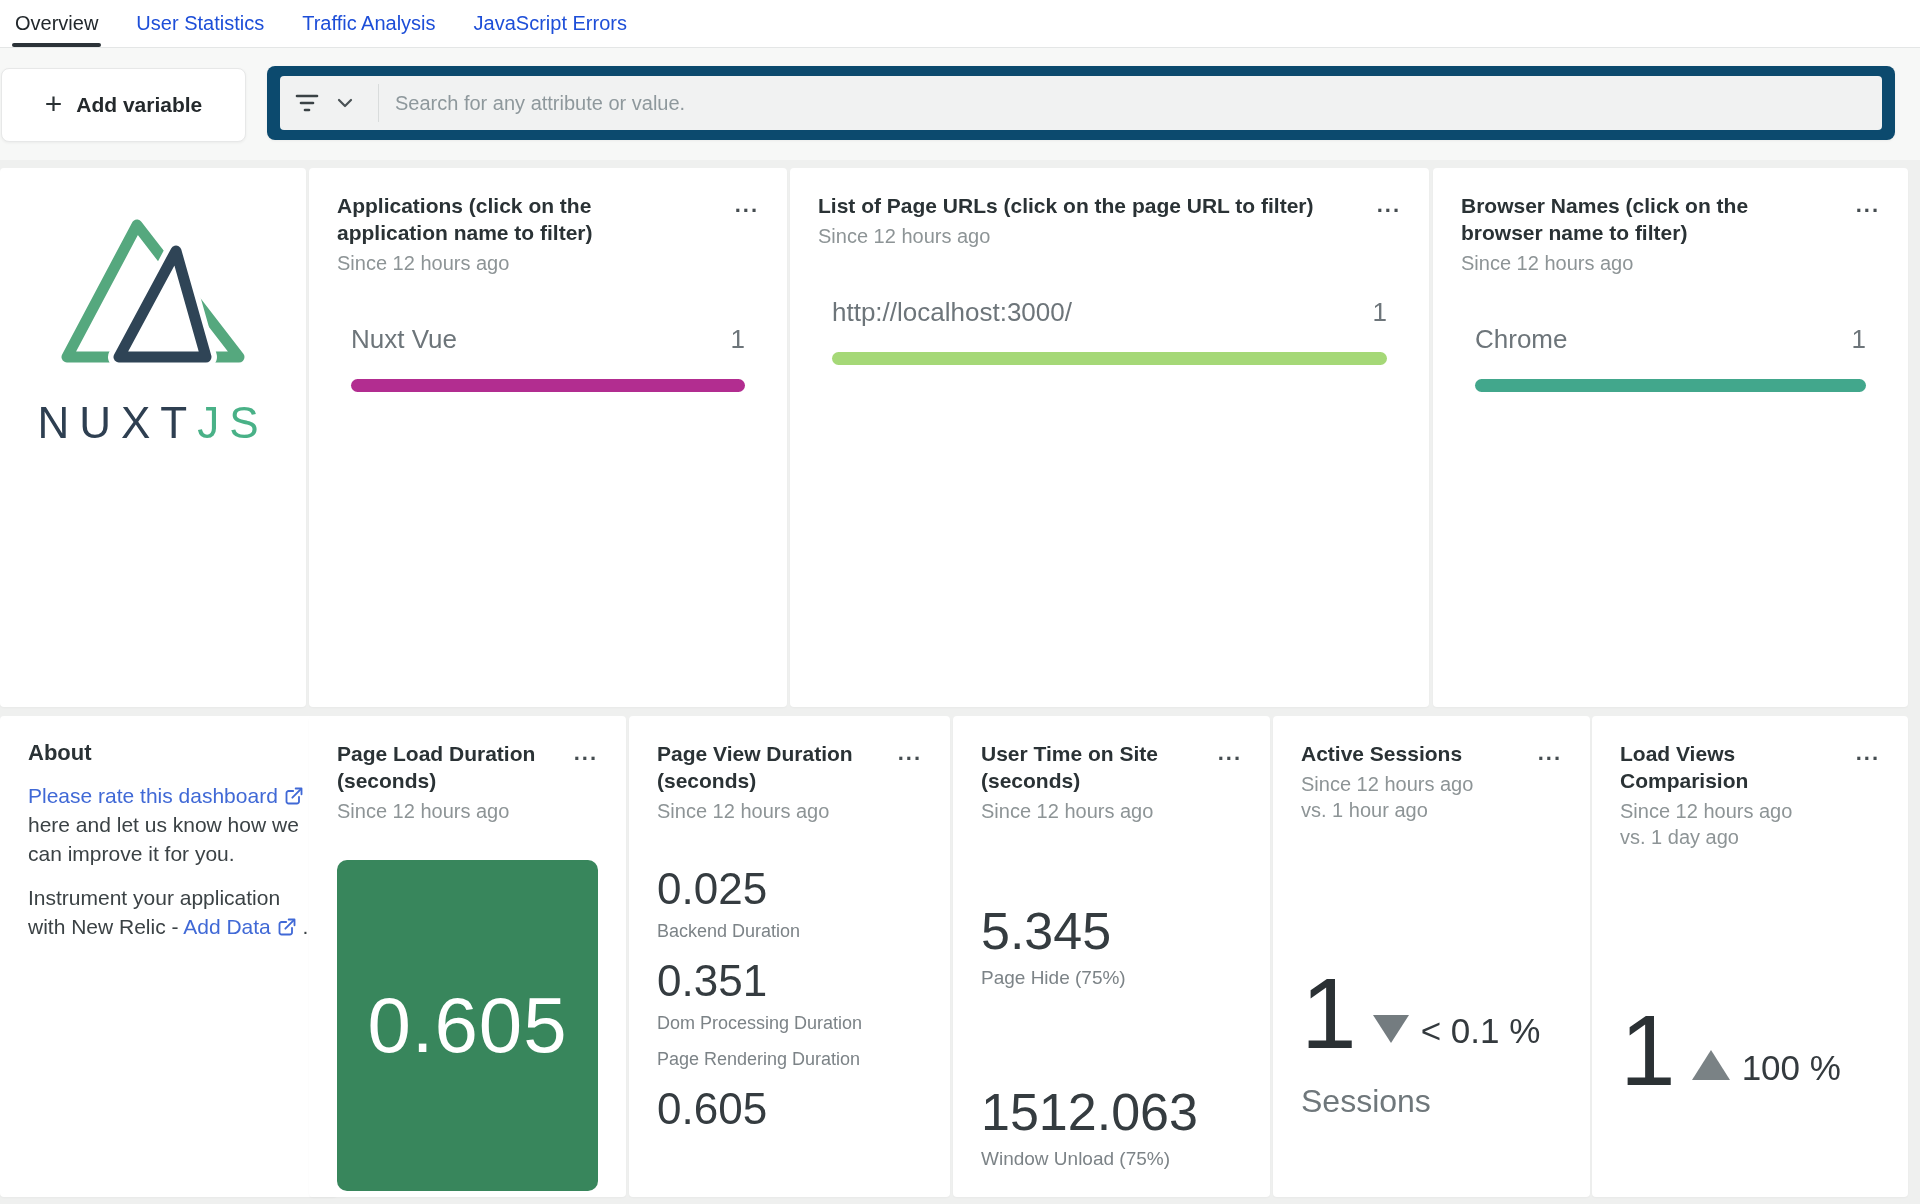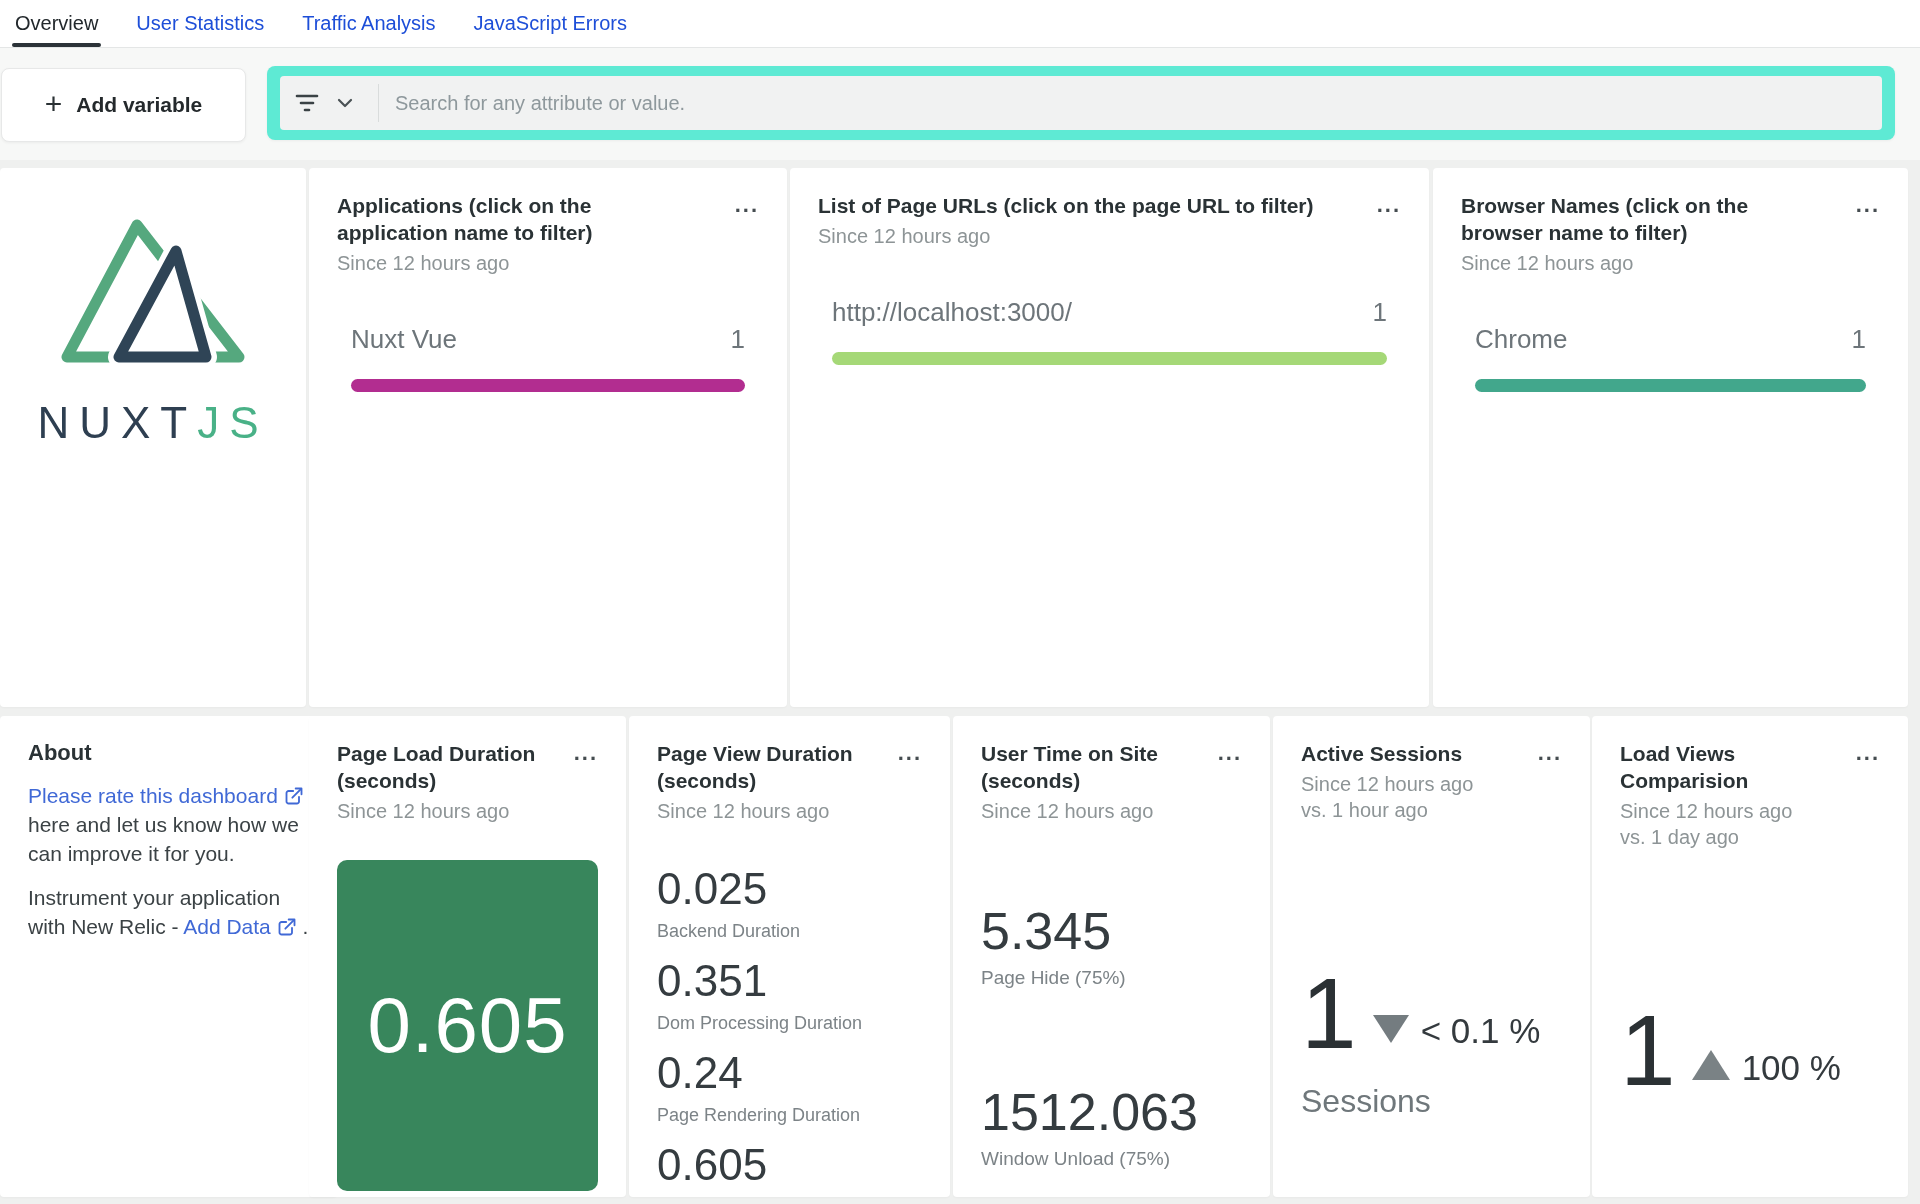--- a/index.html
+++ b/index.html
@@ -17,21 +17,21 @@
   
   .band { position:absolute; left:0; top:48px; width:1920px; height:112px; background:#f7f8f7; }
   .main-bg { position:absolute; left:0; top:160px; width:1920px; height:1044px; background:#eff0ef; }
 
   .add-variable { position:absolute; left:1px; top:68px; width:245px; height:74px; background:#fff;
                   border:1px solid #e7e8e8; border-radius:8px; box-shadow:0 1px 3px rgba(0,0,0,.05);
                   display:flex; align-items:center; justify-content:center; gap:14px; cursor:pointer; z-index:2; }
   .add-variable .plus { font-size:30px; font-weight:300; color:#2a3134; line-height:1; margin-top:-3px; }
   .add-variable .lbl { font-size:21px; font-weight:700; color:#24292c; }
 
-  .searchwrap { position:absolute; left:267px; top:66px; width:1628px; height:74px; background:#5eead4;
+  .searchwrap { position:absolute; left:267px; top:66px; width:1628px; height:74px; background:#0c4a6e;
                 border-radius:8px; box-shadow:0 1px 3px rgba(0,0,0,.05); z-index:2; }
   .searchbar { position:absolute; left:13px; right:13px; top:10px; bottom:10px; background:#f1f2f2;
                border-radius:4px; display:flex; align-items:center; padding-left:14px; }
   .searchbar .filter-btn { display:flex; align-items:center; gap:16px; cursor:pointer; }
   .searchbar .divider { width:1px; height:38px; background:#d9dcdc; margin:0 0 0 24px; }
   .searchbar input { flex:1; border:none; outline:none; background:transparent; font-size:20px;
                      color:#30373b; padding:0 16px; font-family:inherit; }
   .searchbar input::placeholder { color:#8e989c; opacity:1; }
 
   
@@ -226,21 +226,20 @@
     <div class="metrics">
       <div class="metric">
         <div class="num">0.025</div>
         <div class="mlbl">Backend Duration</div>
       </div>
       <div class="metric">
         <div class="num">0.351</div>
         <div class="mlbl">Dom Processing Duration</div>
       </div>
       <div class="metric">
-        <div class="num">0.24</div>
         <div class="mlbl">Page Rendering Duration</div>
       </div>
       <div class="metric">
         <div class="num">0.605</div>
         <div class="mlbl"></div>
       </div>
     </div>
   </section>
 
   <section class="card row2" style="left:953px;width:317px;">

